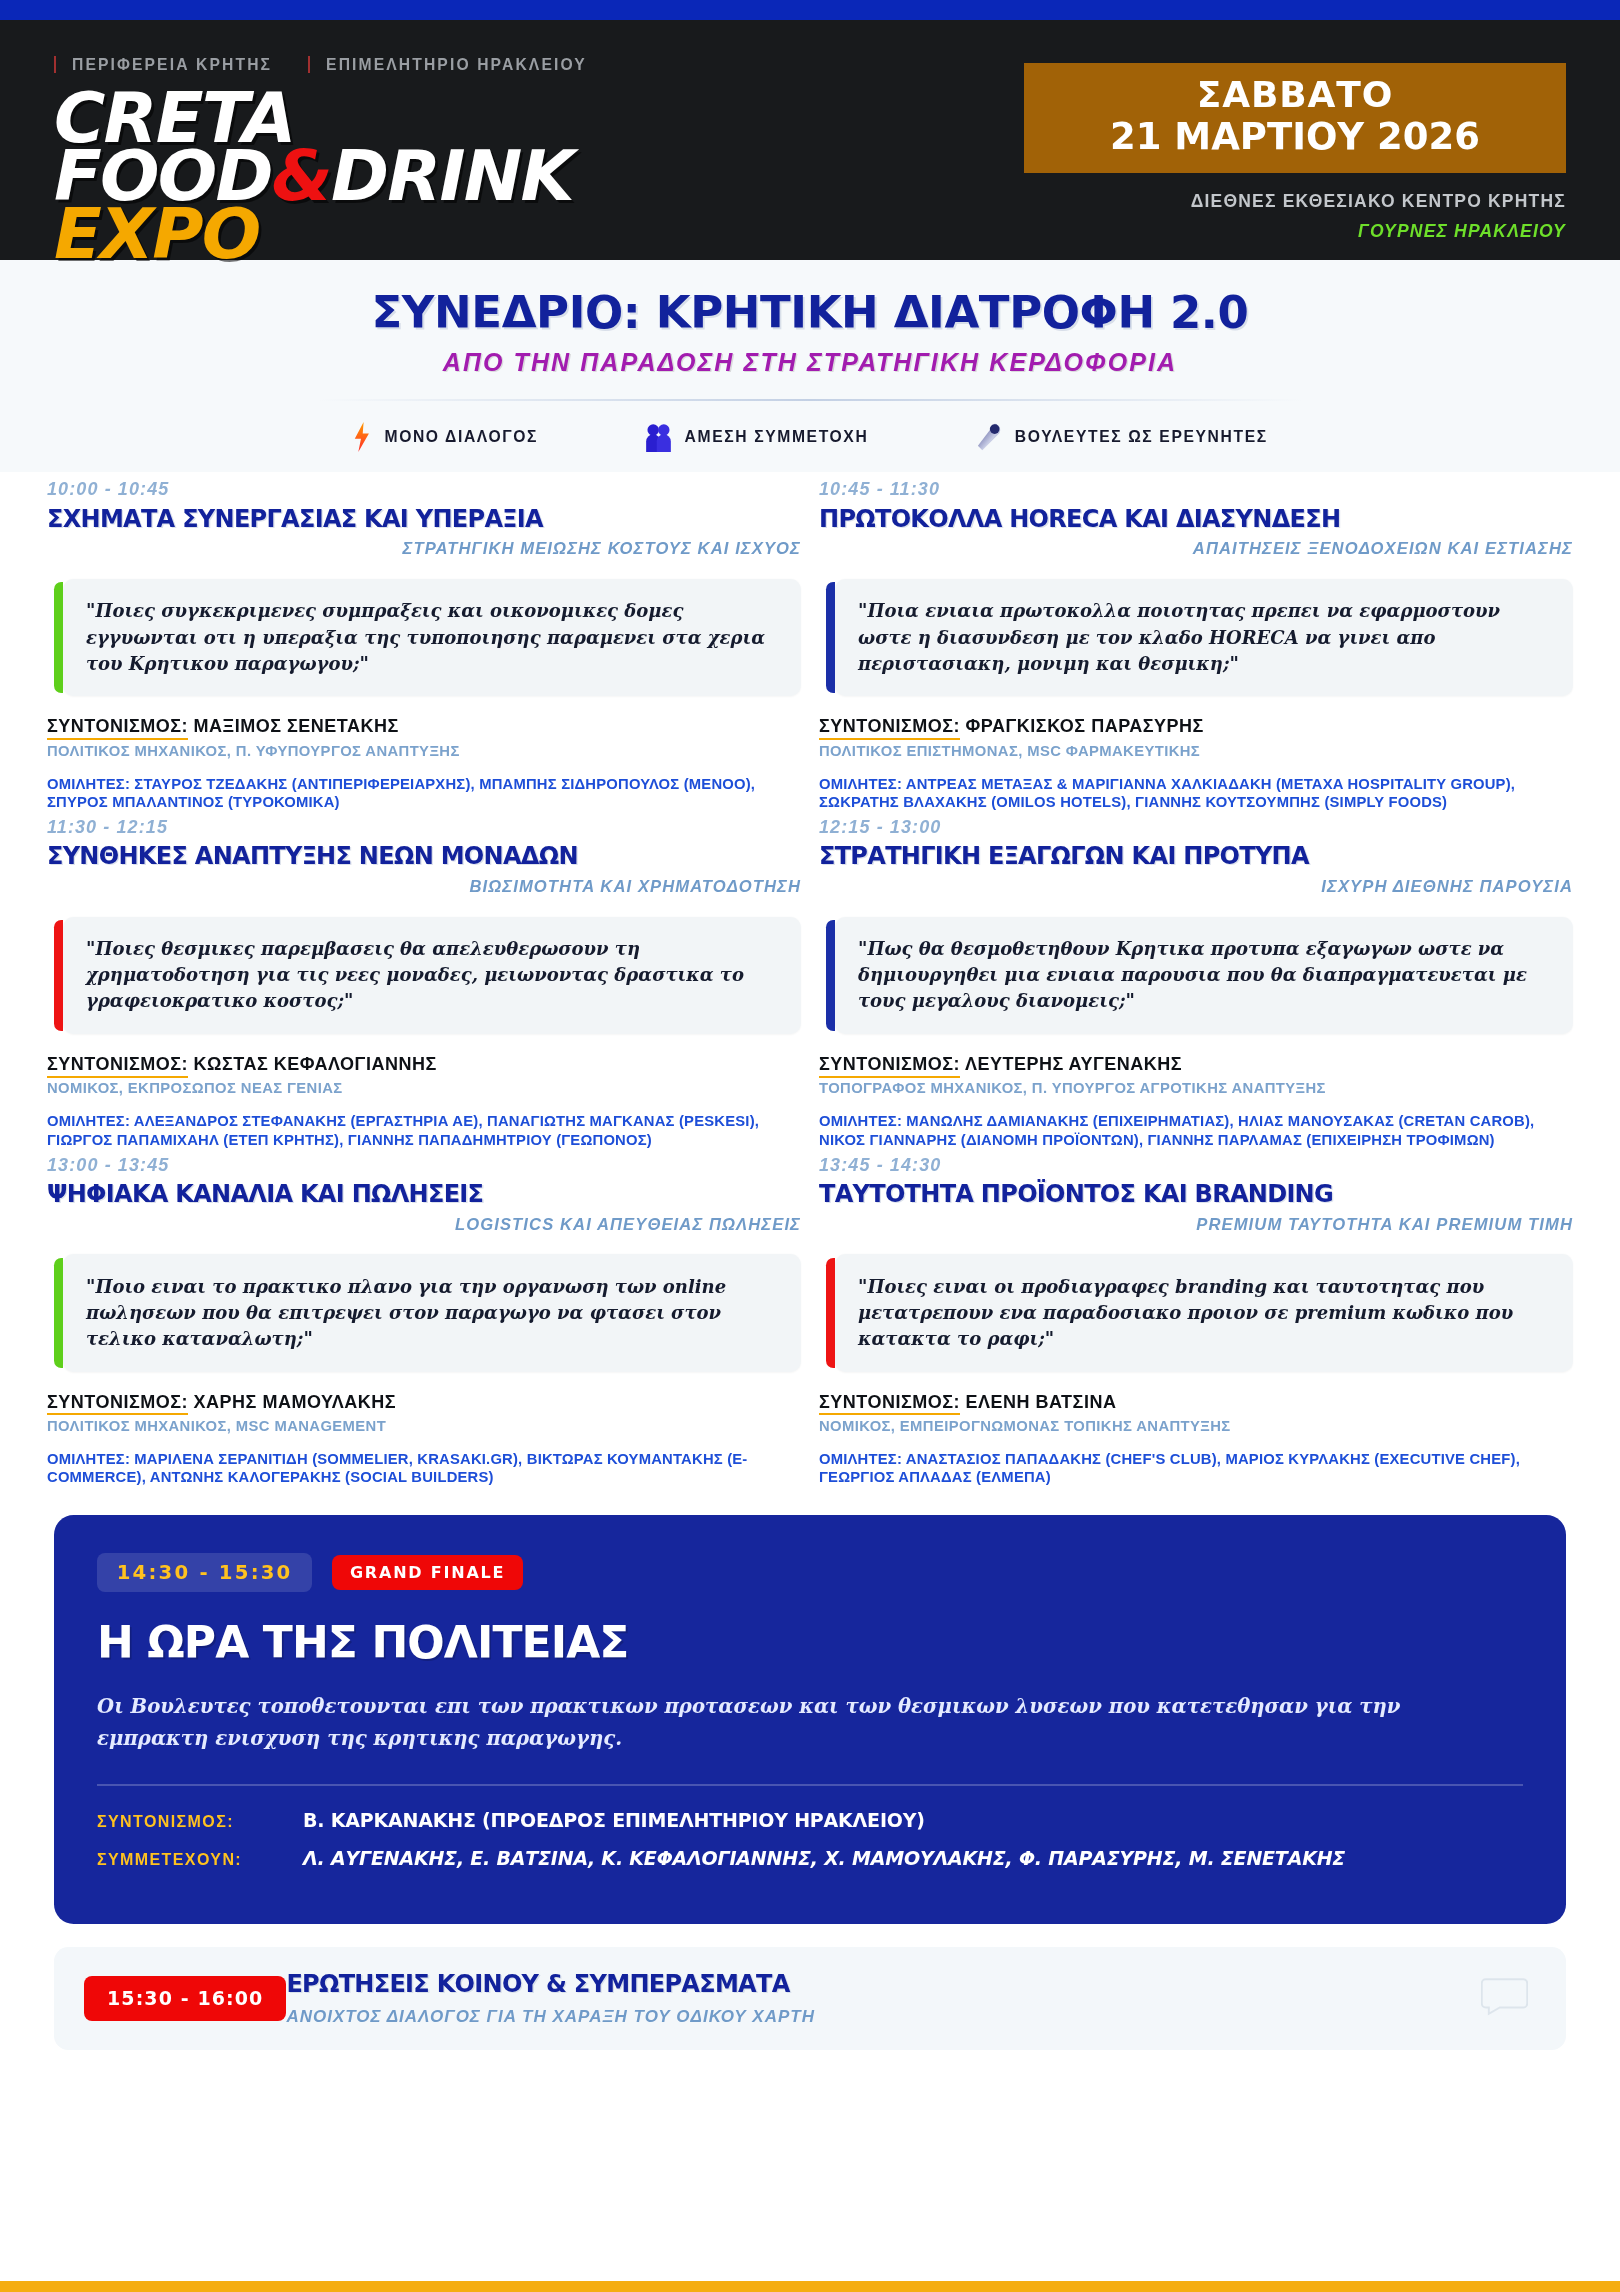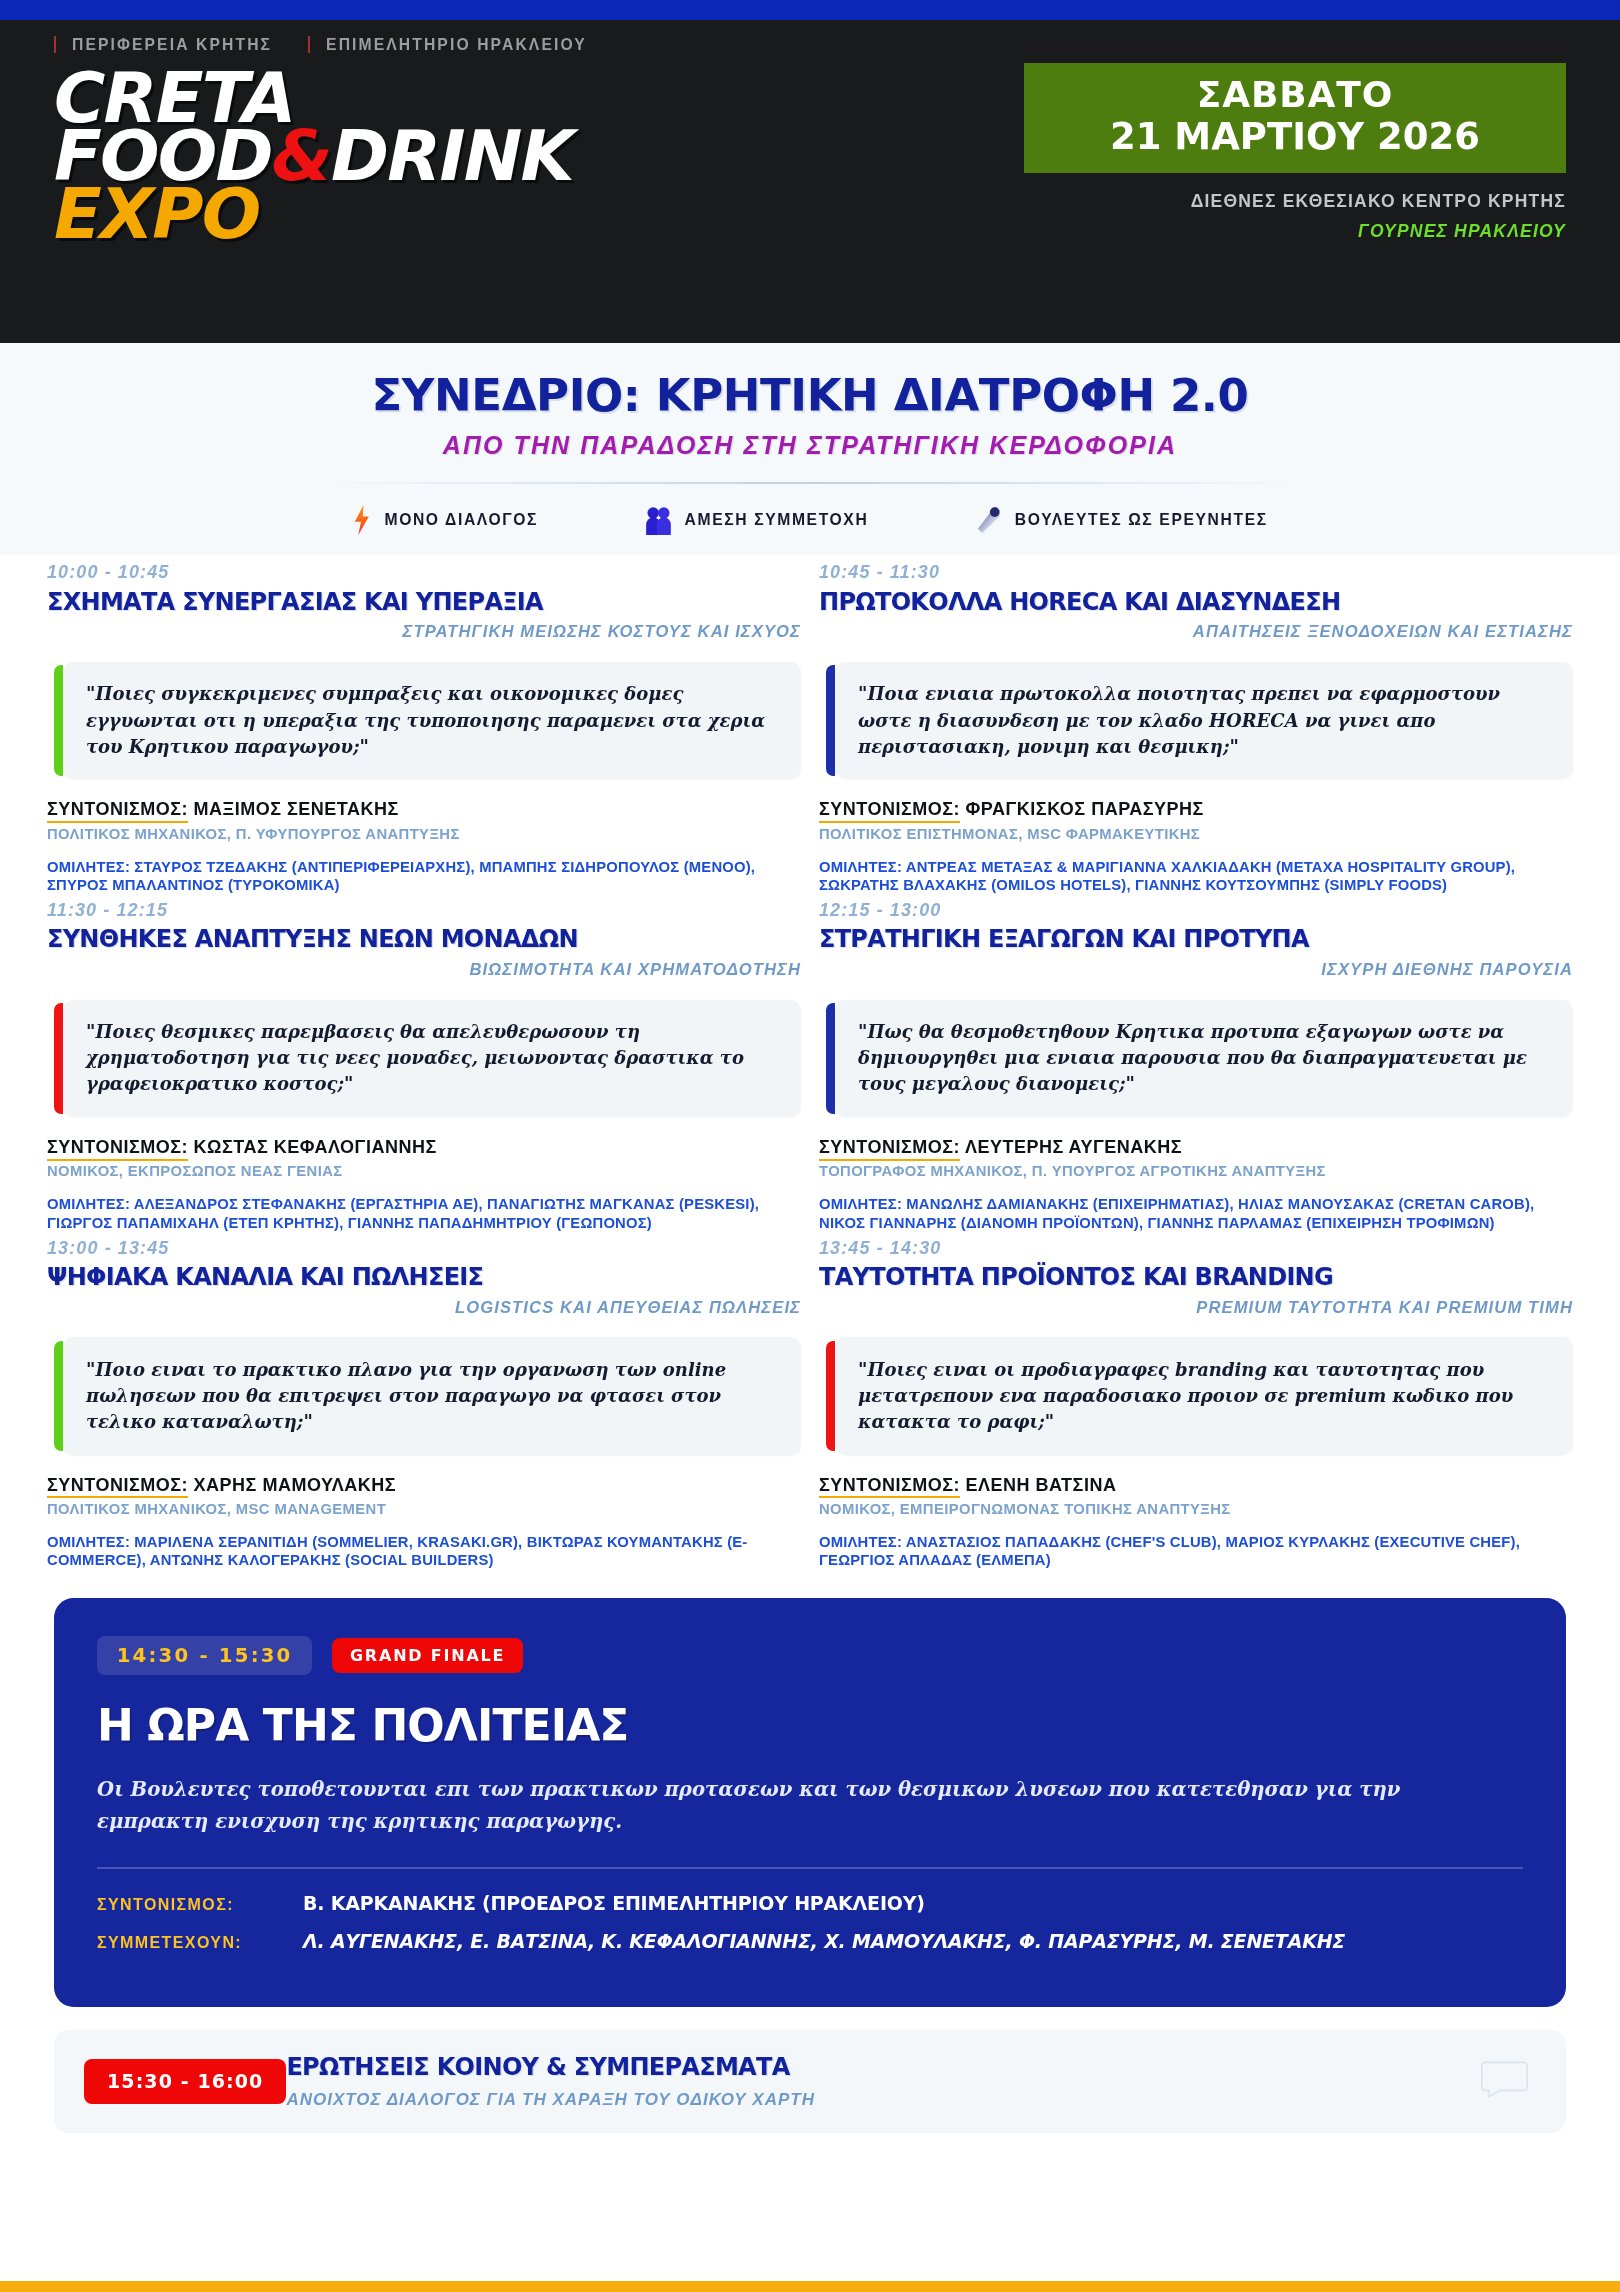--- a/index.html
+++ b/index.html
@@ -12,23 +12,23 @@
     overflow: hidden;
     position: relative;
   }
 
   
   .top-strip { height: 19.7px; background: #0a27b8; width: 100%; }
 
   
   .hdr {
     background: #181a1c;
-    height: 323px;
+    height: 240px;
     position: relative;
-    padding: 16px 54px 0 54px;
+    padding: 36px 54px 0 54px;
   }
   .orgs { display: flex; align-items: center; gap: 0; margin-bottom: 16px; }
   .org {
     color: #9a9ea3;
     font-size: 15.7px;
     font-weight: 700;
     letter-spacing: 2.1px;
     padding-left: 16px;
     border-left: 2.7px solid #a13030;
     margin-right: 36px;
@@ -50,21 +50,21 @@
   .l3 { font-size: 70px; color: #f5a800; }
 
   .date-box {
     position: absolute;
     right: 54px;
     top: 43px;
     width: 542px;
     text-align: center;
   }
   .date-badge {
-    background: #4d7c0f;
+    background: #a16207;
     padding: 12.5px 9px 16px;
     display: block;
   }
   .date-badge .d1 {
     color: #fff; font-weight: 900; font-size: 36px; letter-spacing: 0.9px;
     line-height: 1.12; font-family: "DejaVu Sans", sans-serif;
   }
   .date-badge .d2 {
     color: #fff; font-weight: 900; font-size: 37px; letter-spacing: 0px;
     line-height: 1.12; font-family: "DejaVu Sans", sans-serif;

